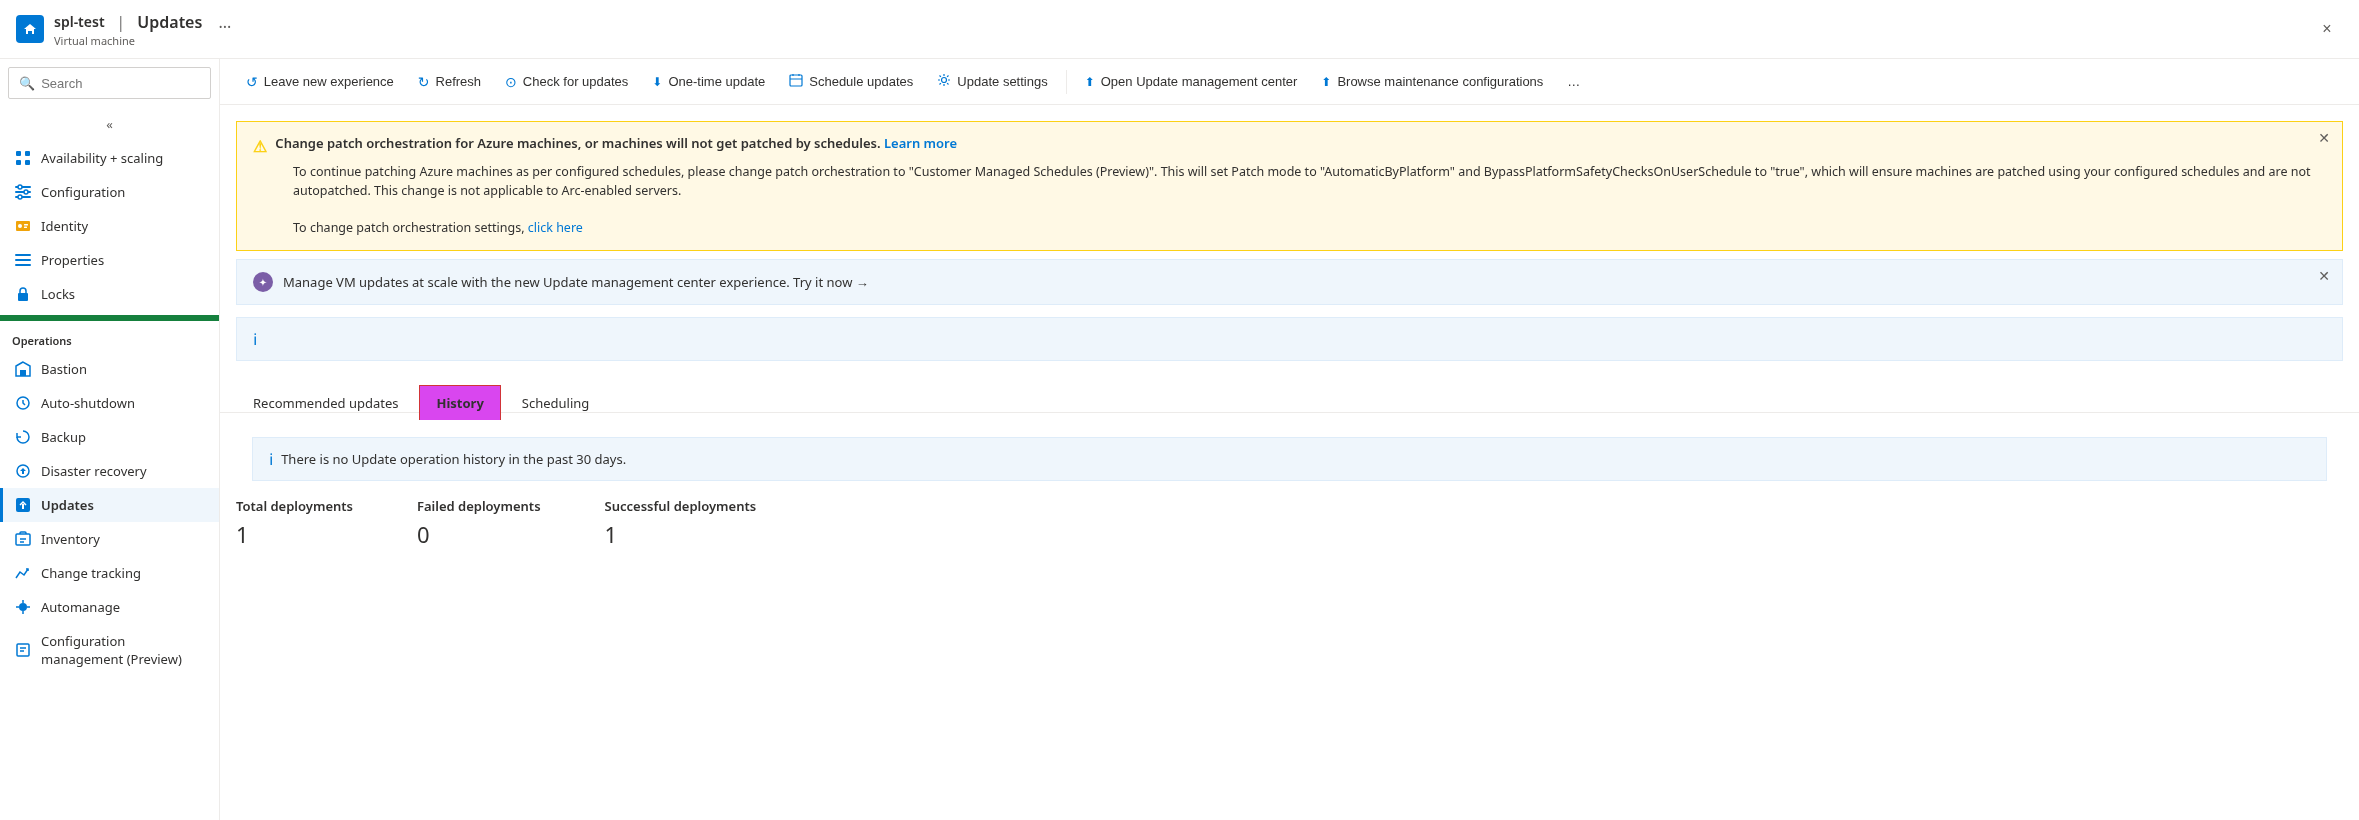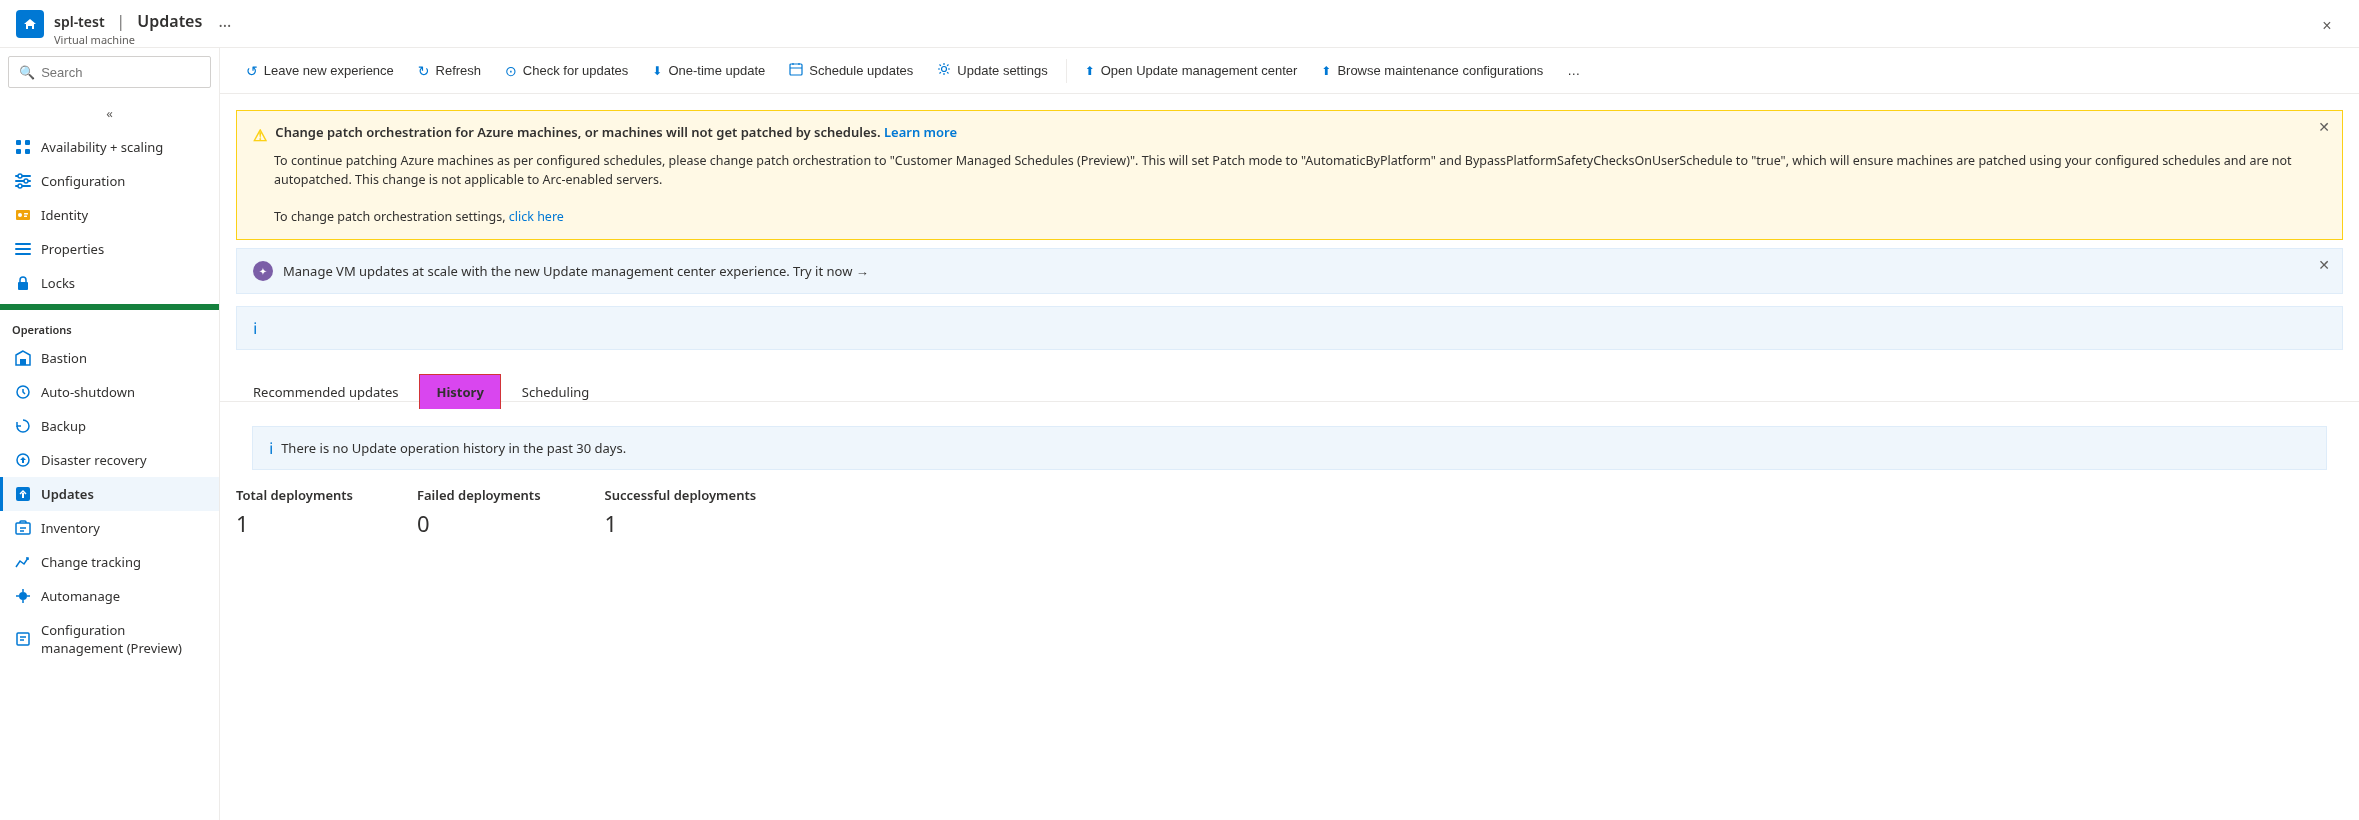--- a/index.html
+++ b/index.html
@@ -1,21 +1,21 @@
 <!DOCTYPE html>
 <html><head>
   <meta charset="utf-8">
   <style>
     * { box-sizing: border-box; margin: 0; padding: 0; }
     body { font-family: 'Segoe UI', system-ui, sans-serif; font-size: 13px; color: #323130; background: #fff; display: flex; flex-direction: column; height: 100vh; overflow: hidden; }
 
     
     .top-header {
-      display: flex; align-items: flex-start; padding: 10px 16px; border-bottom: 1px solid #edebe9;
-      height: 48px; flex-shrink: 0;
+      display: flex; align-items: center; padding: 10px 16px; border-bottom: 1px solid #edebe9;
+      height: 59px; flex-shrink: 0;
     }
     .app-icon {
       width: 28px; height: 28px; background: #0078d4; border-radius: 4px; margin-right: 10px;
       display: flex; align-items: center; justify-content: center; color: white; font-size: 14px; font-weight: bold; flex-shrink: 0;
     }
     .header-title { font-size: 14px; font-weight: 600; color: #323130; }
     .header-subtitle { font-size: 11px; color: #605e5c; }
     .header-separator { color: #323130; font-weight: 300; margin: 0 8px; font-size: 16px; }
     .header-page-title { font-size: 16px; font-weight: 600; color: #323130; }
     .header-ellipsis { margin-left: 12px; color: #605e5c; font-size: 16px; cursor: pointer; }
@@ -77,21 +77,21 @@
     }
     .alert-info {
       margin: 16px 16px 0; padding: 12px 16px; border: 1px solid #deecf9;
       background: #eff6fc;
     }
     .alert-info-light {
       margin: 8px 16px 0; padding: 10px 16px; background: #eff6fc; border: 1px solid #deecf9;
     }
     .alert-title { font-weight: 600; margin-bottom: 6px; display: flex; align-items: flex-start; gap: 8px; }
     .alert-title a { color: #0078d4; text-decoration: none; }
-    .alert-body { font-size: 12.5px; color: #323130; margin-left: 21px; line-height: 1.5; }
+    .alert-body { font-size: 12.5px; color: #323130; margin-left: 40px; line-height: 1.5; }
     .alert-body a { color: #0078d4; text-decoration: none; }
     .alert-close {
       position: absolute; top: 8px; right: 12px; background: none; border: none;
       cursor: pointer; font-size: 14px; color: #605e5c;
     }
     .warn-icon { color: #fcd116; font-size: 16px; flex-shrink: 0; margin-top: 1px; }
     .info-icon { color: #0078d4; font-size: 16px; flex-shrink: 0; }
     .purple-icon {
       width: 20px; height: 20px; border-radius: 50%; background: #7b5ea7;
       display: flex; align-items: center; justify-content: center; color: white; font-size: 10px; flex-shrink: 0;

